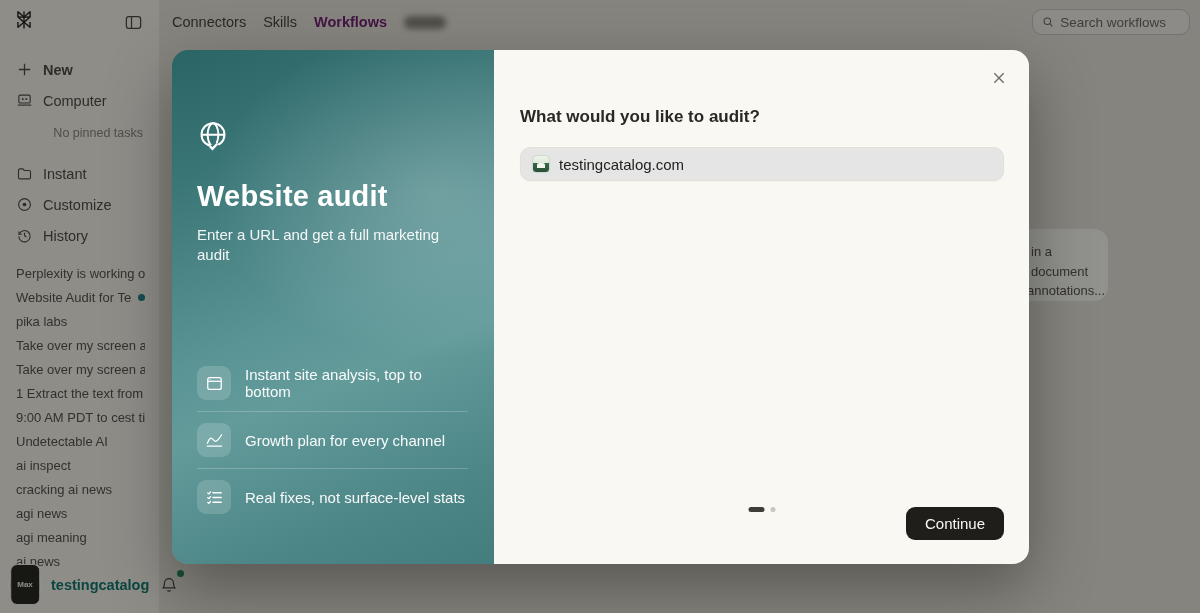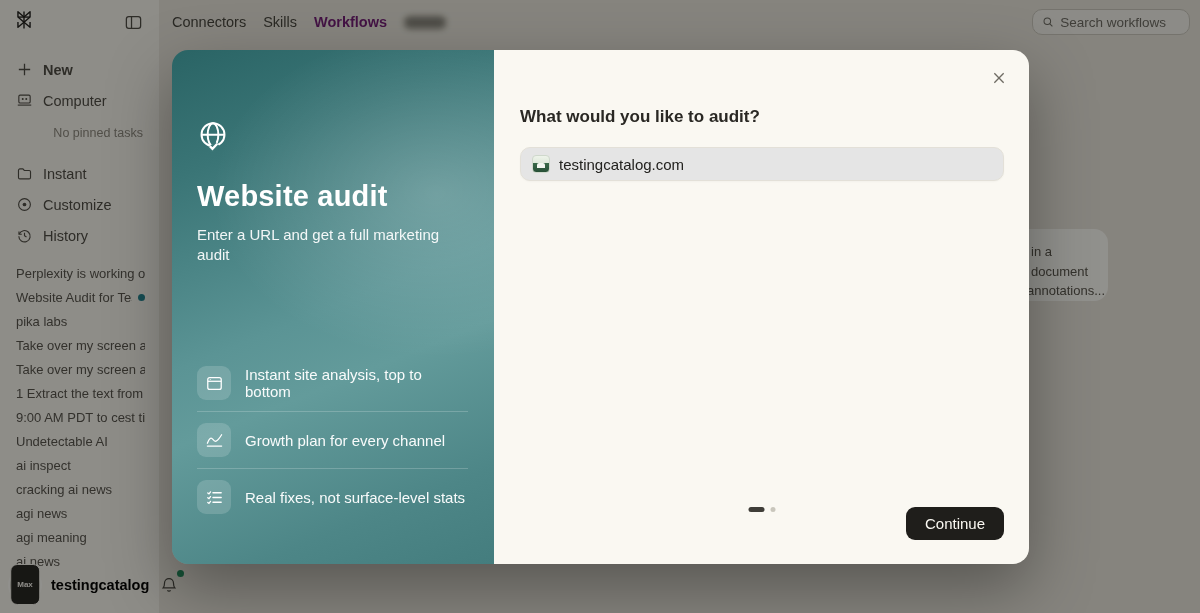--- a/index.html
+++ b/index.html
@@ -17,21 +17,21 @@
   .sb-row svg { flex-shrink:0; }
   .no-pinned { padding:10px 16px 2px; font-size:12.5px; color:#8a867c;text-align:right; }
   .sb-group { margin-top:16px; }
   .hist { margin-top:10px; }
   .hist-item { display:flex; align-items:center; justify-content:space-between; padding:4.5px 14px 4.5px 16px; font-size:13px; color:#54514a; cursor:pointer; white-space:nowrap; }
   .hist-label { overflow:hidden; text-overflow:clip; }
   .status-dot { width:7px; height:7px; border-radius:50%; background:#20808d; flex-shrink:0; margin-left:6px; }
   .user-row { position:absolute; bottom:0; left:0; right:0; height:50px; display:flex; align-items:center; padding:0 14px 6px 8px; gap:9px; }
   .avatar { width:34px; height:34px; border-radius:50%; background:radial-gradient(circle at 35% 30%, #6d7a62 0%, #3c463a 45%, #1d221c 100%); border:2px solid #fbfaf6; position:relative; flex-shrink:0; }
   .avatar-badge { position:absolute; left:50%; bottom:-5px; transform:translateX(-50%); background:#23221f; color:#f4f2ec; font-size:8px; font-weight:700; padding:15px 6px; border-radius:7px; border:1.5px solid #f6f4ee; }
-  .user-name { font-size:14.5px; font-weight:600; color:#000000; flex:1; }
+  .user-name { font-size:14.5px; font-weight:600; color:#0f766e; flex:1; }
   .bell-wrap { position:relative; }
   .notif-dot { position:absolute; top:-4px; right:-4px; width:7px; height:7px; border-radius:50%; background:#1f8a5b; }
 
   
   .main { flex:1; position:relative; }
   .topbar { height:44px; display:flex; align-items:center; padding:0 10px 0 13px; }
   .tabs { display:flex; align-items:center; gap:17px; }
   .tab { font-size:14.5px; color:#44423c; background:none; border:none; cursor:pointer; padding:4px 0; }
   .tab.active { font-weight:700; color:#701a75; }
   .tab-blur { width:42px; height:13px; border-radius:6px; background:#6e6b63; filter:blur(3px); opacity:.8; }

